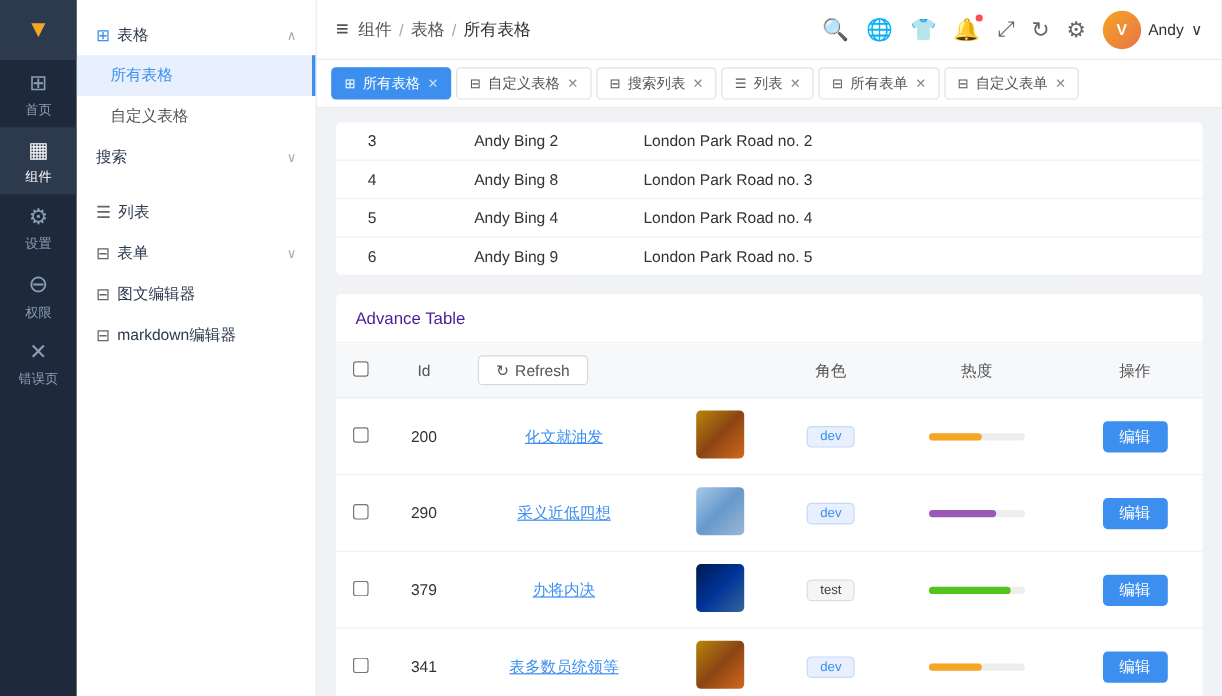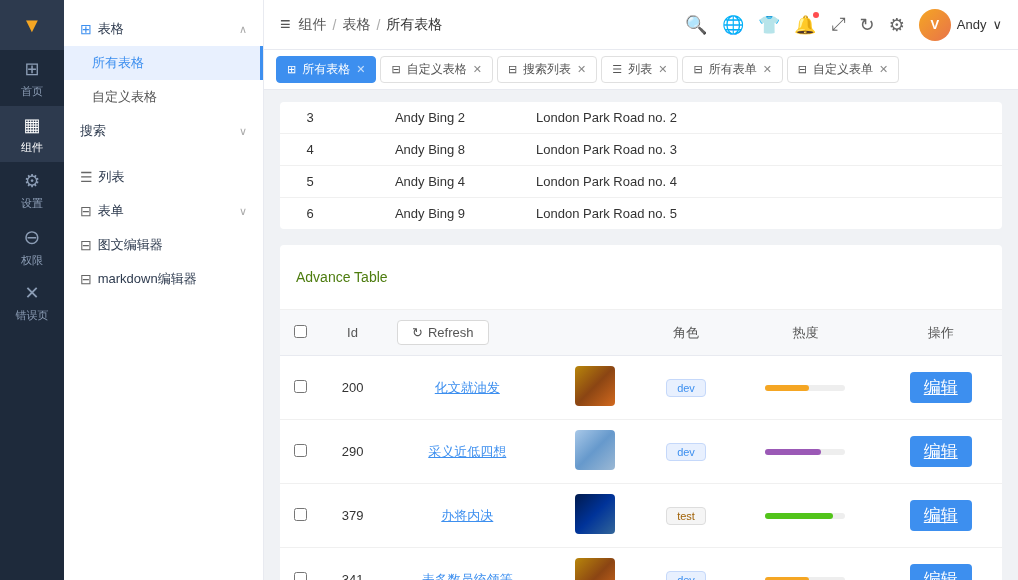--- a/index.html
+++ b/index.html
@@ -183,23 +183,23 @@
     }
     .simple-table tr:last-child td { border-bottom: none; }
 
     
     .advance-section {
       background: #fff;
       border-radius: 4px;
       overflow: hidden;
     }
     .advance-header {
-      padding: 24px 16px;
+      padding: 12px 16px;
       font-size: 14px;
-      color: #4d7c0f;
+      color: #4c1d95;
       border-bottom: 1px solid #f0f0f0;
     }
     .advance-table-wrap { overflow-x: auto; }
     .advance-table {
       width: 100%;
       border-collapse: collapse;
       min-width: 700px;
     }
     .advance-table th {
       background: #f7f8fa;
@@ -241,22 +241,21 @@
       font-weight: 500;
     }
 
     .edit-btn {
       background: #3d8fef;
       color: #fff;
       border: none;
       padding: 4px 14px;
       border-radius: 4px;
       cursor: pointer;
-      font-size: 17px;
-      text-decoration: underline;
+      font-size: 13px;
     }
 
     .checkbox-cell { width: 40px; }
     input[type="checkbox"] { cursor: pointer; }
 
     .chevron { font-size: 11px; color: #aaa; }
 
     
     ::-webkit-scrollbar { width: 6px; height: 6px; }
     ::-webkit-scrollbar-track { background: #f0f0f0; }
@@ -517,21 +516,21 @@
       <input type="checkbox" style="">
     </td>
     <td>379</td>
     <td>
       <a class="link-text">办将内决</a>
     </td>
     <td>
       <div style="width:40px;height:40px;border-radius:4px;display:inline-block;background:linear-gradient(135deg, #001a4d, #003399, #336699);"></div>
     </td>
     <td>
-      <span class="tag" style="background:#f5f5f5; color:#a16207; border:1px solid #ddd;">test</span>
+      <span class="tag" style="background:#f5f5f5; color:#404040; border:1px solid #ddd;">test</span>
     </td>
     <td>
       <div style="height:6px;border-radius:3px;width:80px;margin:0 auto;background:#eee;">
         <div style="height:6px;border-radius:3px;width:85%;background:#52c41a;"></div>
       </div>
     </td>
     <td>
       <button class="edit-btn">编辑</button>
     </td>
   </tr>

